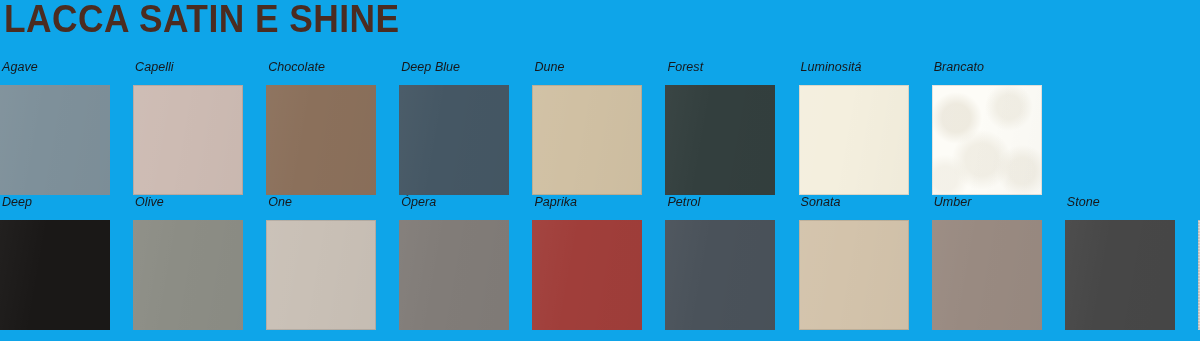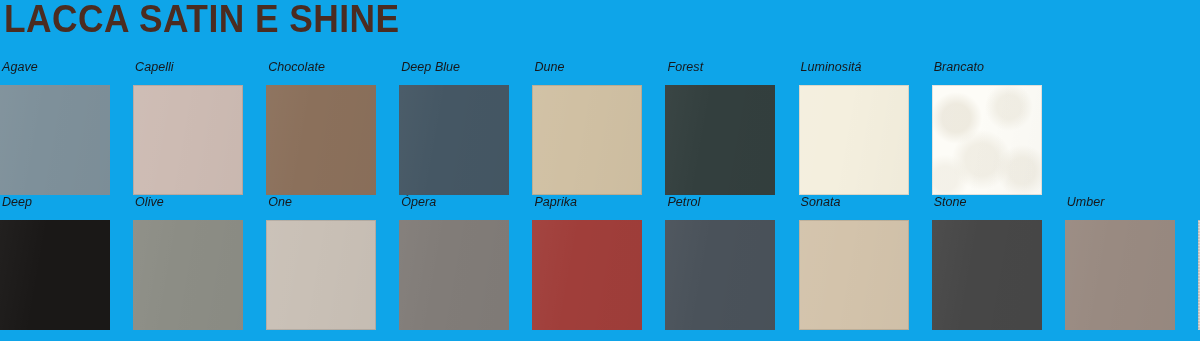--- a/index.html
+++ b/index.html
@@ -187,27 +187,27 @@
         </div>
         <div class="swatch-cell">
           <div class="swatch-label" style="color: rgb(23, 23, 26);">Petrol</div>
           <div class="swatch-chip" style="background: rgb(74, 82, 90);"></div>
         </div>
         <div class="swatch-cell">
           <div class="swatch-label" style="color: rgb(23, 23, 26);">Sonata</div>
           <div class="swatch-chip edged" style="background: rgb(211, 195, 171);"></div>
         </div>
         <div class="swatch-cell">
+          <div class="swatch-label" style="color: rgb(23, 23, 26);">Umber</div>
+          <div class="swatch-chip" style="background: rgb(153, 138, 129);"></div>
+        </div>
+        <div class="swatch-cell">
           <div class="swatch-label" style="color: rgb(23, 23, 26);">Stone</div>
           <div class="swatch-chip" style="background: rgb(71, 71, 71);"></div>
         </div>
         <div class="swatch-cell">
-          <div class="swatch-label" style="color: rgb(23, 23, 26);">Umber</div>
-          <div class="swatch-chip" style="background: rgb(153, 138, 129);"></div>
-        </div>
-        <div class="swatch-cell">
           <div class="swatch-label" style="color: rgb(23, 23, 26);">Urbe</div>
           <div class="swatch-chip edged brushed" style="background: rgb(214, 210, 205);"></div>
         </div>
       </div>
   </div>
 
 </div>
 
 </body></html>

